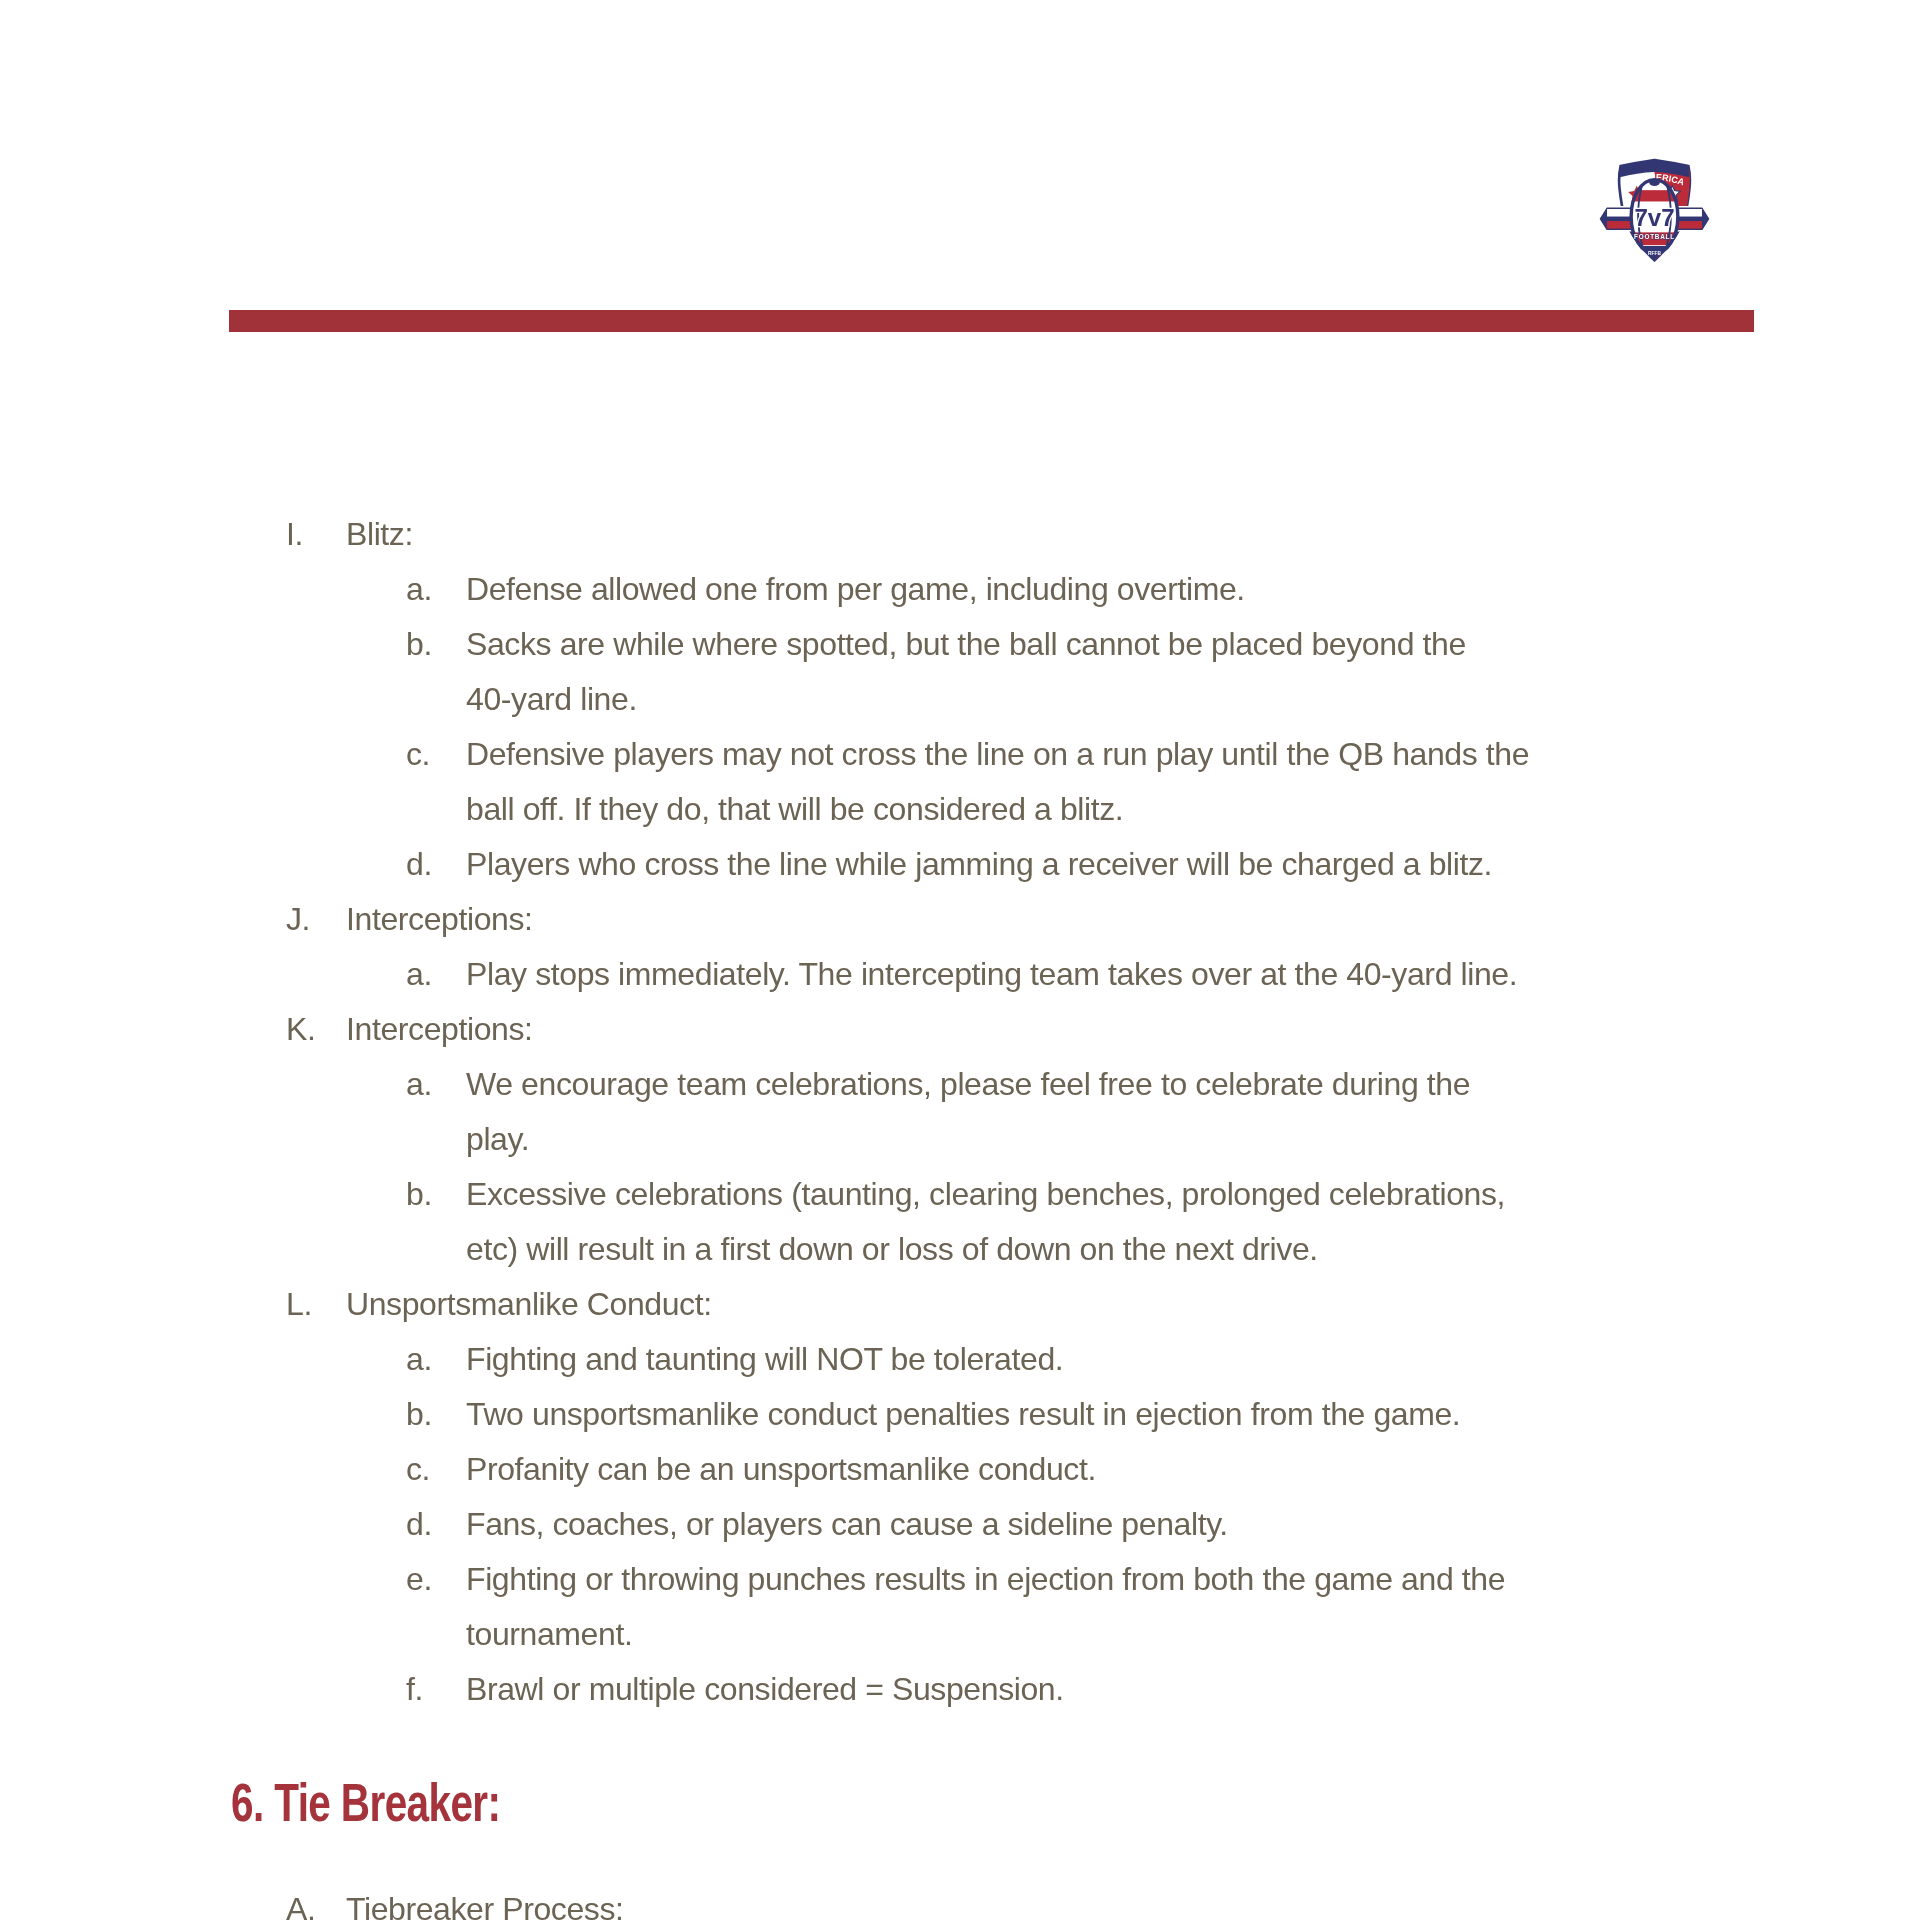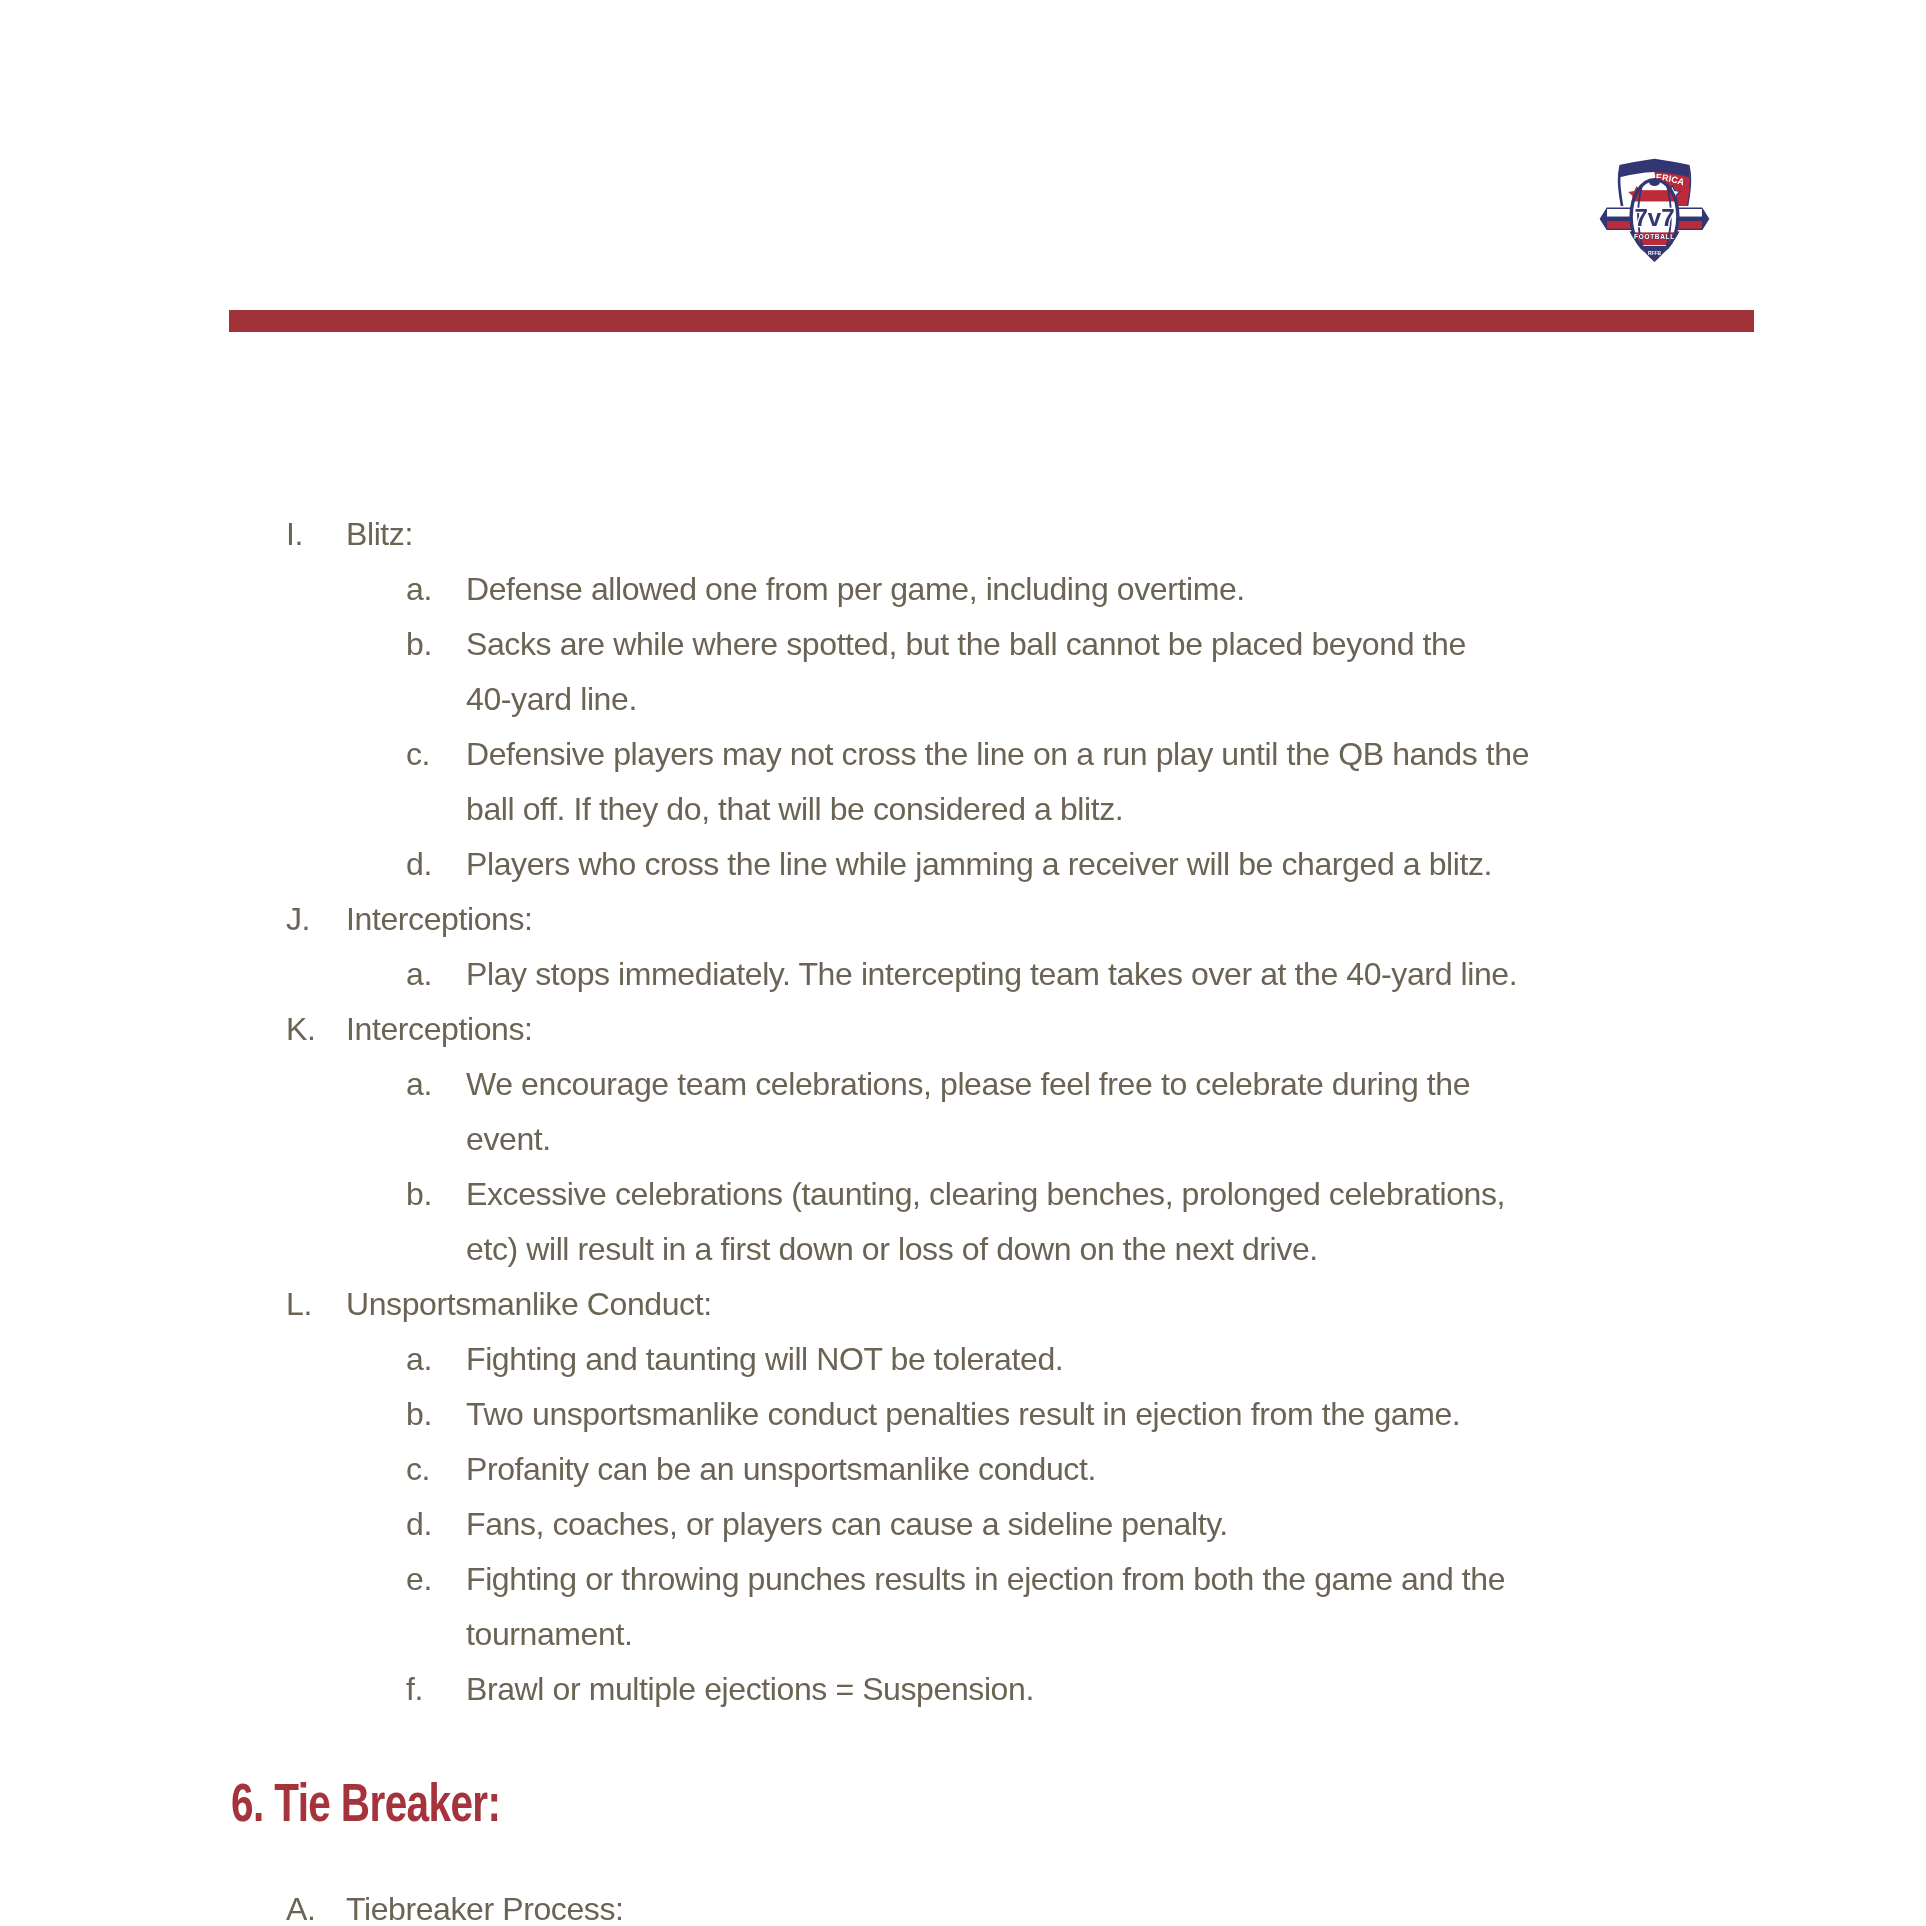--- a/index.html
+++ b/index.html
@@ -121,32 +121,32 @@
     <div class="row cont"><span>40-yard line.</span></div>
     <div class="row sub"><span class="m2">c.</span><span>Defensive players may not cross the line on a run play until the QB hands the</span></div>
     <div class="row cont"><span>ball off. If they do, that will be considered a blitz.</span></div>
     <div class="row sub"><span class="m2">d.</span><span>Players who cross the line while jamming a receiver will be charged a blitz.</span></div>
 
     <div class="row head"><span class="m1">J.</span><span>Interceptions:</span></div>
     <div class="row sub"><span class="m2">a.</span><span>Play stops immediately. The intercepting team takes over at the 40-yard line.</span></div>
 
     <div class="row head"><span class="m1">K.</span><span>Interceptions:</span></div>
     <div class="row sub"><span class="m2">a.</span><span>We encourage team celebrations, please feel free to celebrate during the</span></div>
-    <div class="row cont"><span>event.</span></div>
+    <div class="row cont"><span>play.</span></div>
     <div class="row sub"><span class="m2">b.</span><span>Excessive celebrations (taunting, clearing benches, prolonged celebrations,</span></div>
     <div class="row cont"><span>etc) will result in a first down or loss of down on the next drive.</span></div>
 
     <div class="row head"><span class="m1">L.</span><span>Unsportsmanlike Conduct:</span></div>
     <div class="row sub"><span class="m2">a.</span><span>Fighting and taunting will NOT be tolerated.</span></div>
     <div class="row sub"><span class="m2">b.</span><span>Two unsportsmanlike conduct penalties result in ejection from the game.</span></div>
     <div class="row sub"><span class="m2">c.</span><span>Profanity can be an unsportsmanlike conduct.</span></div>
     <div class="row sub"><span class="m2">d.</span><span>Fans, coaches, or players can cause a sideline penalty.</span></div>
     <div class="row sub"><span class="m2">e.</span><span>Fighting or throwing punches results in ejection from both the game and the</span></div>
     <div class="row cont"><span>tournament.</span></div>
-    <div class="row sub"><span class="m2">f.</span><span>Brawl or multiple ejections = Suspension.</span></div>
+    <div class="row sub"><span class="m2">f.</span><span>Brawl or multiple considered = Suspension.</span></div>
   </div>
 
   <div class="section-heading">6. Tie Breaker:</div>
 
   <div class="tiebreak">
     <div class="row head"><span class="m1">A.</span><span>Tiebreaker Process:</span></div>
 
   </div>
 
 </div>

